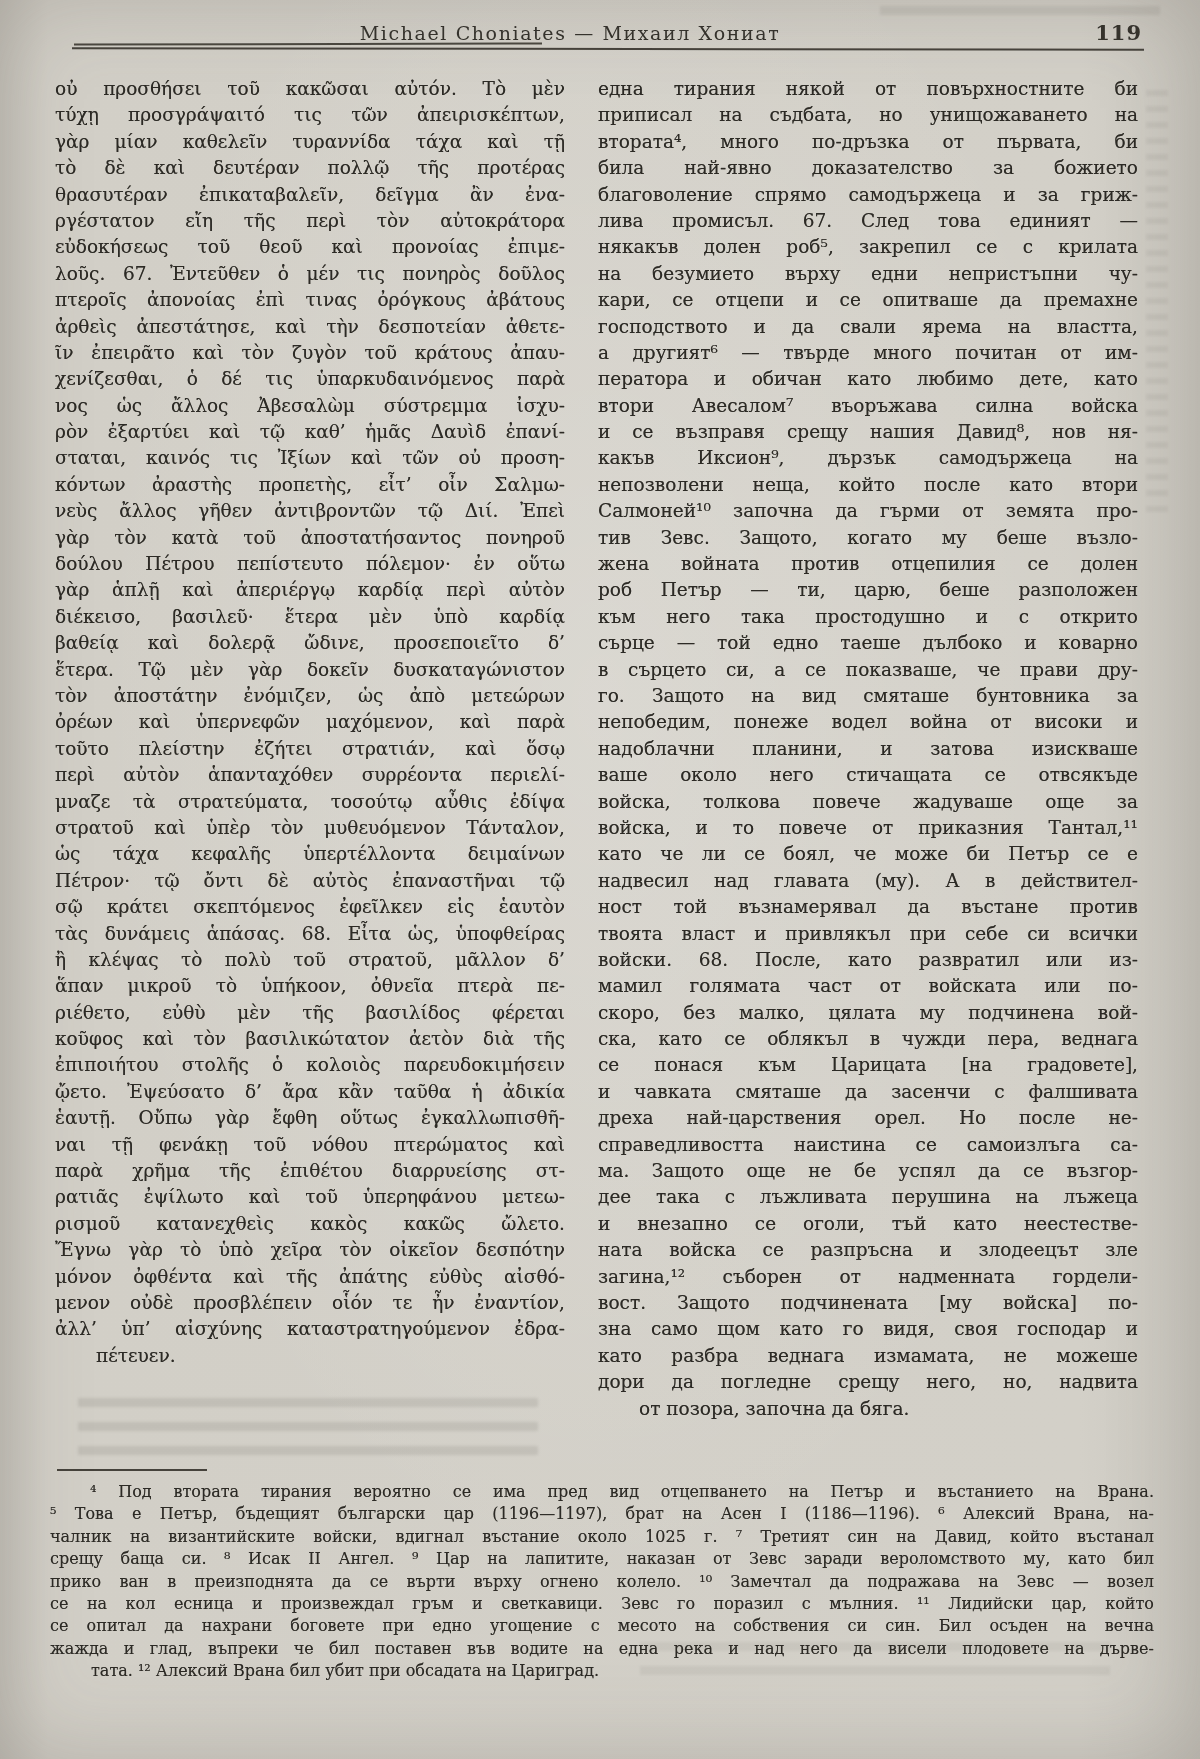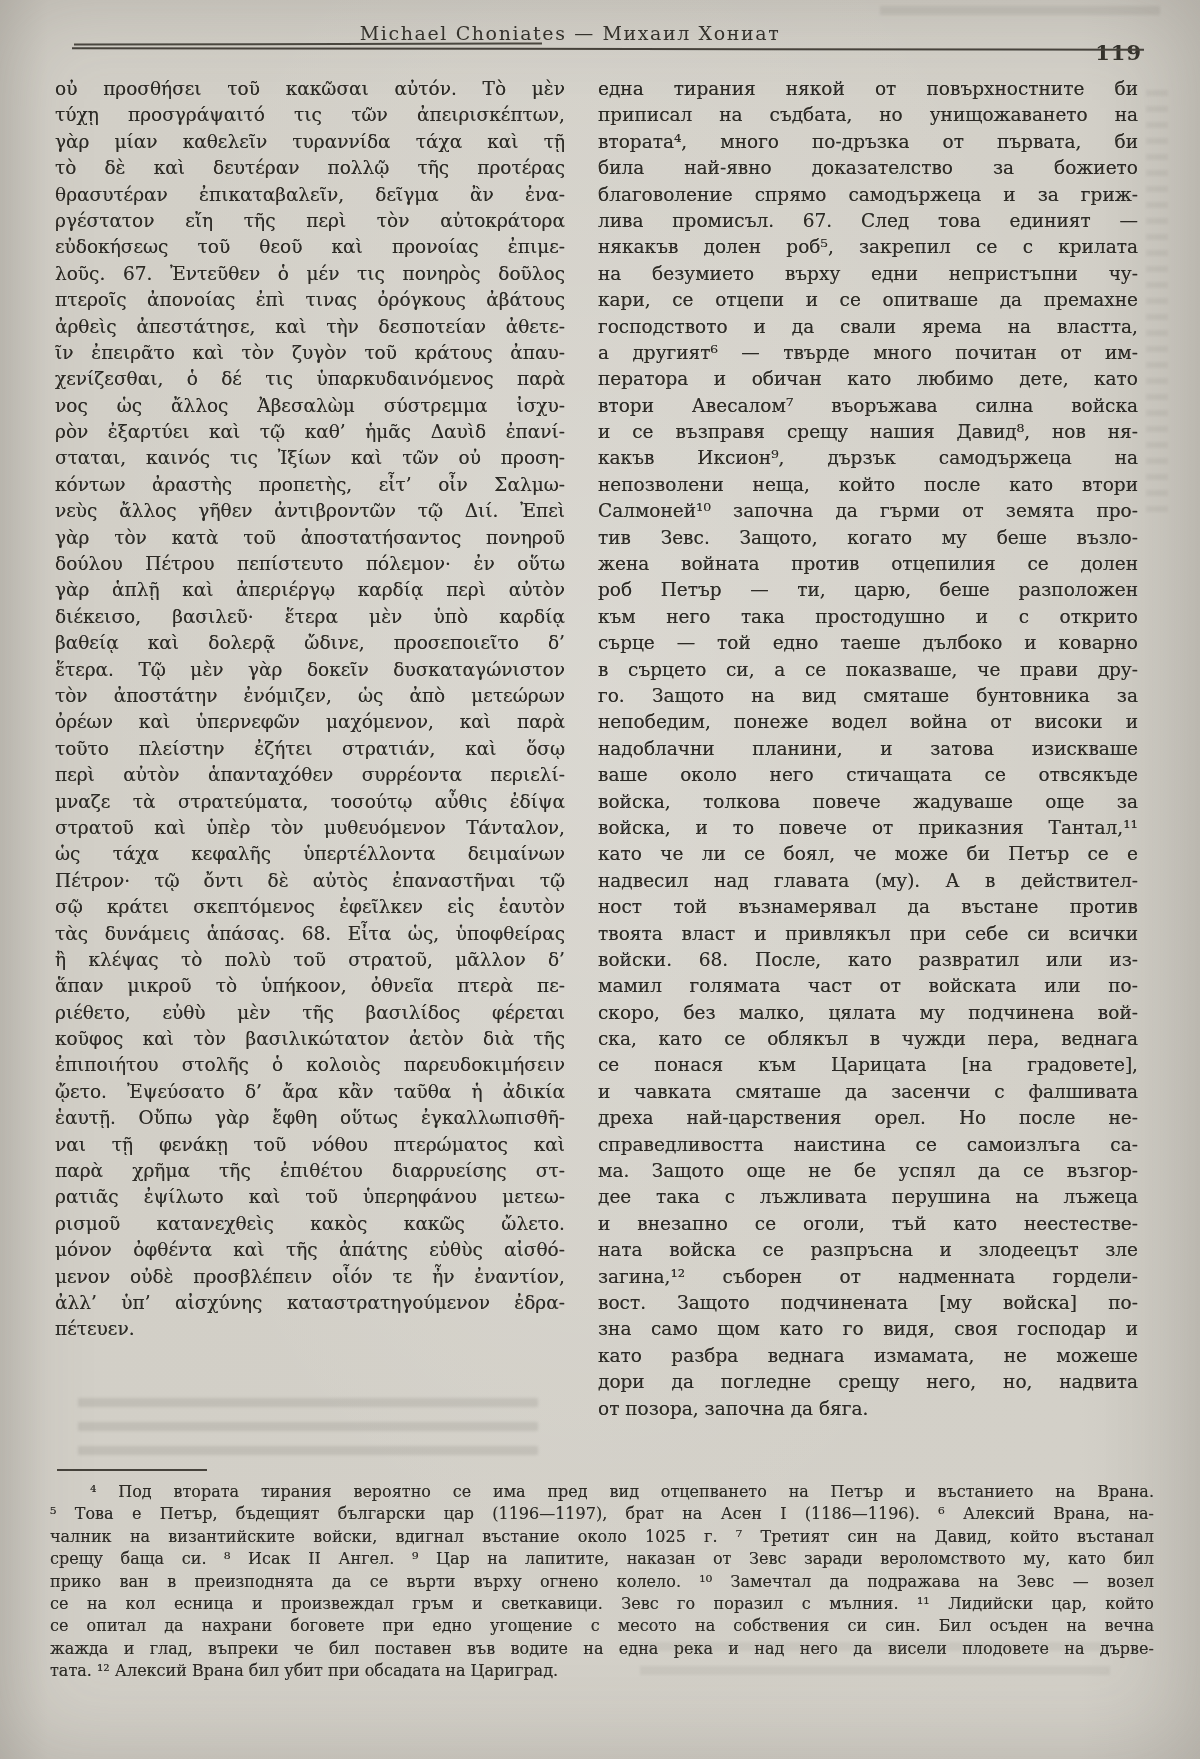--- a/index.html
+++ b/index.html
@@ -16,41 +16,41 @@
     content:"";position:absolute;inset:0;pointer-events:none;
     box-shadow:inset 0 0 90px rgba(90,85,75,.25);
   }
   
   .running-head{
     position:absolute;top:22px;left:0;width:1140px;text-align:center;
     font-size:19px;font-weight:400;letter-spacing:1.6px;color:#33312b;
   }
   .page-num{
     position:absolute;top:20px;right:58px;
-    font-size:21px;font-weight:700;letter-spacing:1px;color:#33312b;margin-top:20px;
+    font-size:21px;font-weight:700;letter-spacing:1px;color:#33312b;
   }
   .head-rule-main{
     position:absolute;top:48px;left:72px;width:1072px;height:2px;
     background:#45423b;transform:rotate(.08deg);
   }
   .head-rule-left{
     position:absolute;top:43px;left:74px;width:468px;height:2px;
     background:#4a473f;transform:rotate(-.15deg);
   }
   
   .col{position:absolute;top:76px;font-size:18.5px;line-height:26.4px;
        text-rendering:optimizeLegibility;}
   .col-greek{left:55px;width:510px;}
   .col-bulg{left:598px;width:540px;}
   .tline{
     text-align:justify;text-align-last:justify;text-justify:inter-word;
     height:26.4px;overflow:hidden;white-space:normal;color:#2c2a25;
     text-shadow:0 0 .5px rgba(44,42,37,.55);
   }
-  .tline.no-just{text-align-last:left;}
+  .tline.no-just{text-align-last:left;margin-left:41px;}
   
   .fn-rule{
     position:absolute;top:1469px;left:57px;width:150px;height:2px;background:#45423b;
   }
   .footnotes{
     position:absolute;top:1481px;left:50px;width:1104px;
     font-size:16px;line-height:22.4px;
   }
   .footnotes .tline{height:22.4px;text-shadow:0 0 .4px rgba(44,42,37,.5);}
   .footnotes .tline.indent{text-indent:40px;}
@@ -111,20 +111,21 @@
     <div class="tline">ἅπαν μικροῦ τὸ ὑπήκοον, ὀθνεῖα πτερὰ πε-</div>
     <div class="tline">ριέθετο, εὐθὺ μὲν τῆς βασιλίδος φέρεται</div>
     <div class="tline">κοῦφος καὶ τὸν βασιλικώτατον ἀετὸν διὰ τῆς</div>
     <div class="tline">ἐπιποιήτου στολῆς ὁ κολοιὸς παρευδοκιμήσειν</div>
     <div class="tline">ᾤετο. Ἐψεύσατο δ’ ἄρα κἂν ταῦθα ἡ ἀδικία</div>
     <div class="tline">ἑαυτῇ. Οὔπω γὰρ ἔφθη οὕτως ἐγκαλλωπισθῆ-</div>
     <div class="tline">ναι τῇ φενάκῃ τοῦ νόθου πτερώματος καὶ</div>
     <div class="tline">παρὰ χρῆμα τῆς ἐπιθέτου διαρρυείσης στ-</div>
     <div class="tline">ρατιᾶς ἐψίλωτο καὶ τοῦ ὑπερηφάνου μετεω-</div>
     <div class="tline">ρισμοῦ κατανεχθεὶς κακὸς κακῶς ὤλετο.</div>
+    <div class="tline">Ἔγνω γὰρ τὸ ὑπὸ χεῖρα τὸν οἰκεῖον δεσπότην</div>
     <div class="tline">μόνον ὀφθέντα καὶ τῆς ἀπάτης εὐθὺς αἰσθό-</div>
     <div class="tline">μενον οὐδὲ προσβλέπειν οἷόν τε ἦν ἐναντίον,</div>
     <div class="tline">ἀλλ’ ὑπ’ αἰσχύνης καταστρατηγούμενον ἐδρα-</div>
     <div class="tline no-just">πέτευεν.</div>
   </div>
 <div class="col col-bulg">
     <div class="tline">една тирания някой от повърхностните би</div>
     <div class="tline">приписал на съдбата, но унищожаването на</div>
     <div class="tline">втората⁴, много по-дръзка от първата, би</div>
     <div class="tline">била най-явно доказателство за божието</div>

